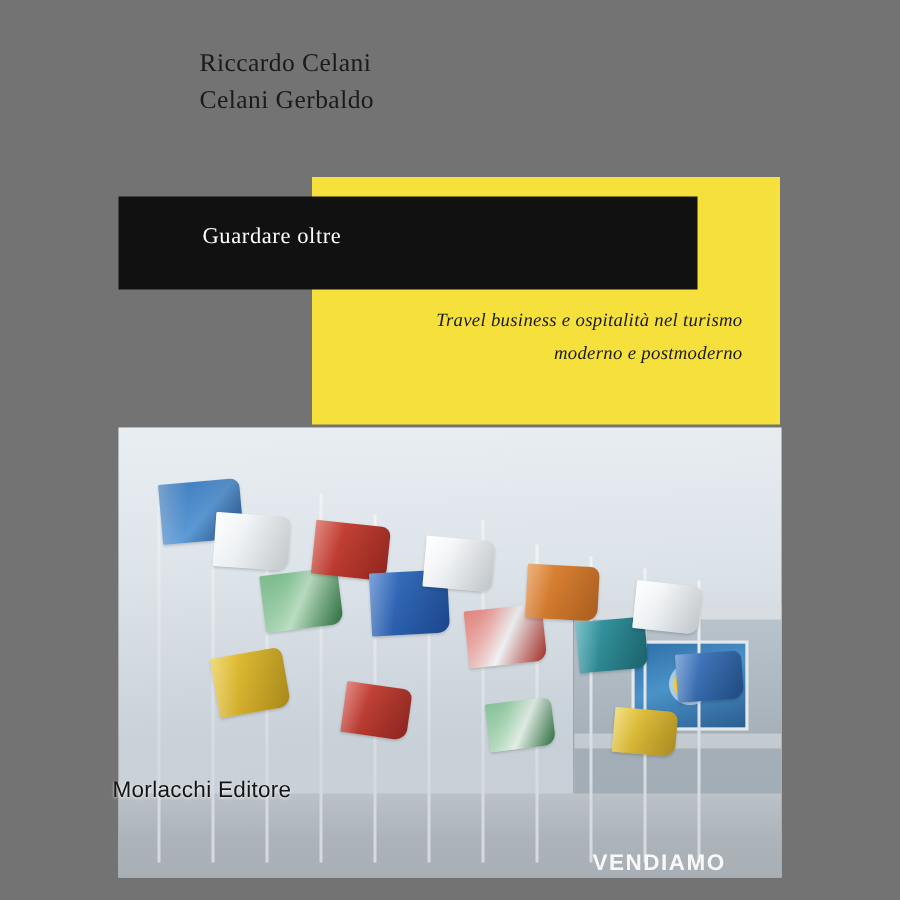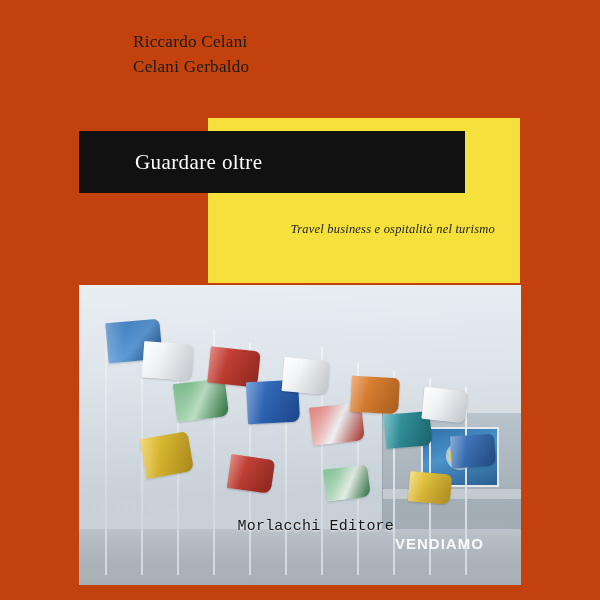--- a/index.html
+++ b/index.html
@@ -11,21 +11,21 @@
     width: 600px;
     height: 600px;
     font-family: "Liberation Serif", serif;
     overflow: hidden;
   }
 
   #cover {
     position: relative;
     width: 600px;
     height: 600px;
-    background: #c2410c;
+    background: #737373;
     overflow: hidden;
   }
 
   
   .authors {
     position: absolute;
     left: 133px;
     top: 30px;
     width: 330px;
     color: #1a1a1a;
@@ -58,39 +58,38 @@
     height: 62px;
     background: #111111;
   }
   .title-text {
     position: absolute;
     left: 135px;
     top: 150px;
     width: 330px;
     color: #ffffff;
     font-family: "Liberation Serif", serif;
-    font-size: 21px;
+    font-size: 15px;
     letter-spacing: 0.4px;
     white-space: nowrap;
   }
 
   
   .subtitle {
     position: absolute;
     left: 215px;
     top: 203px;
     width: 280px;
     text-align: right;
     color: #1a1a1a;
     font-family: "Liberation Serif", serif;
     font-style: italic;
     font-size: 12.5px;
     line-height: 1.75;
     letter-spacing: 0.2px;
-    margin-top: 16px;
   }
   .subtitle span { display: block; }
 
   
   .photo {
     position: absolute;
     left: 79px;
     top: 285px;
     width: 442px;
     height: 300px;
@@ -181,64 +180,65 @@
     position: absolute;
     left: 0; right: 0; bottom: 0;
     height: 90px;
     background: linear-gradient(180deg, rgba(255,255,255,0) 0%, rgba(255,255,255,0.25) 100%);
     pointer-events: none;
   }
 
   
   .publisher {
     position: absolute;
-    left: 94px;
+    left: 75px;
     top: 518px;
     width: 300px;
-    text-align: right;
+    text-align: left;
     color: #141414;
-    font-family: Liberation Mono, monospace;
+    font-family: Liberation Sans, sans-serif;
     font-size: 15px;
     letter-spacing: 0.2px;
     text-shadow: 0 1px 2px rgba(255,255,255,0.85);
   }
 
   
   .watermark {
     position: absolute;
     left: 395px;
     top: 535px;
     width: 120px;
     color: #ffffff;
     font-family: "Liberation Sans", sans-serif;
     font-weight: bold;
     font-size: 15px;
     letter-spacing: 1px;
     line-height: 1.15;
     opacity: 0.92;
   }
-  .watermark span { display: block; }
+  .watermark span { display: block; margin-top: 32px; }
 </style>
 </head>
 <body>
 
 <div id="cover">
 
   <div class="authors">
     <span class="author-line">Riccardo Celani</span>
     <span class="author-line">Celani Gerbaldo</span>
   </div>
 
   <div class="yellow-block"></div>
 
   <div class="title-band"></div>
   <div class="title-text">Guardare oltre</div>
 
   <div class="subtitle">
     <span>Travel business e ospitalità nel turismo</span>
+    <span>moderno e postmoderno</span>
   </div>
 
   <div class="photo">
     <div class="sky"></div>
 
     <div class="building-roof"></div>
     <div class="building"></div>
     <div class="building-panel"></div>
     <div class="building-stripe"></div>
 

